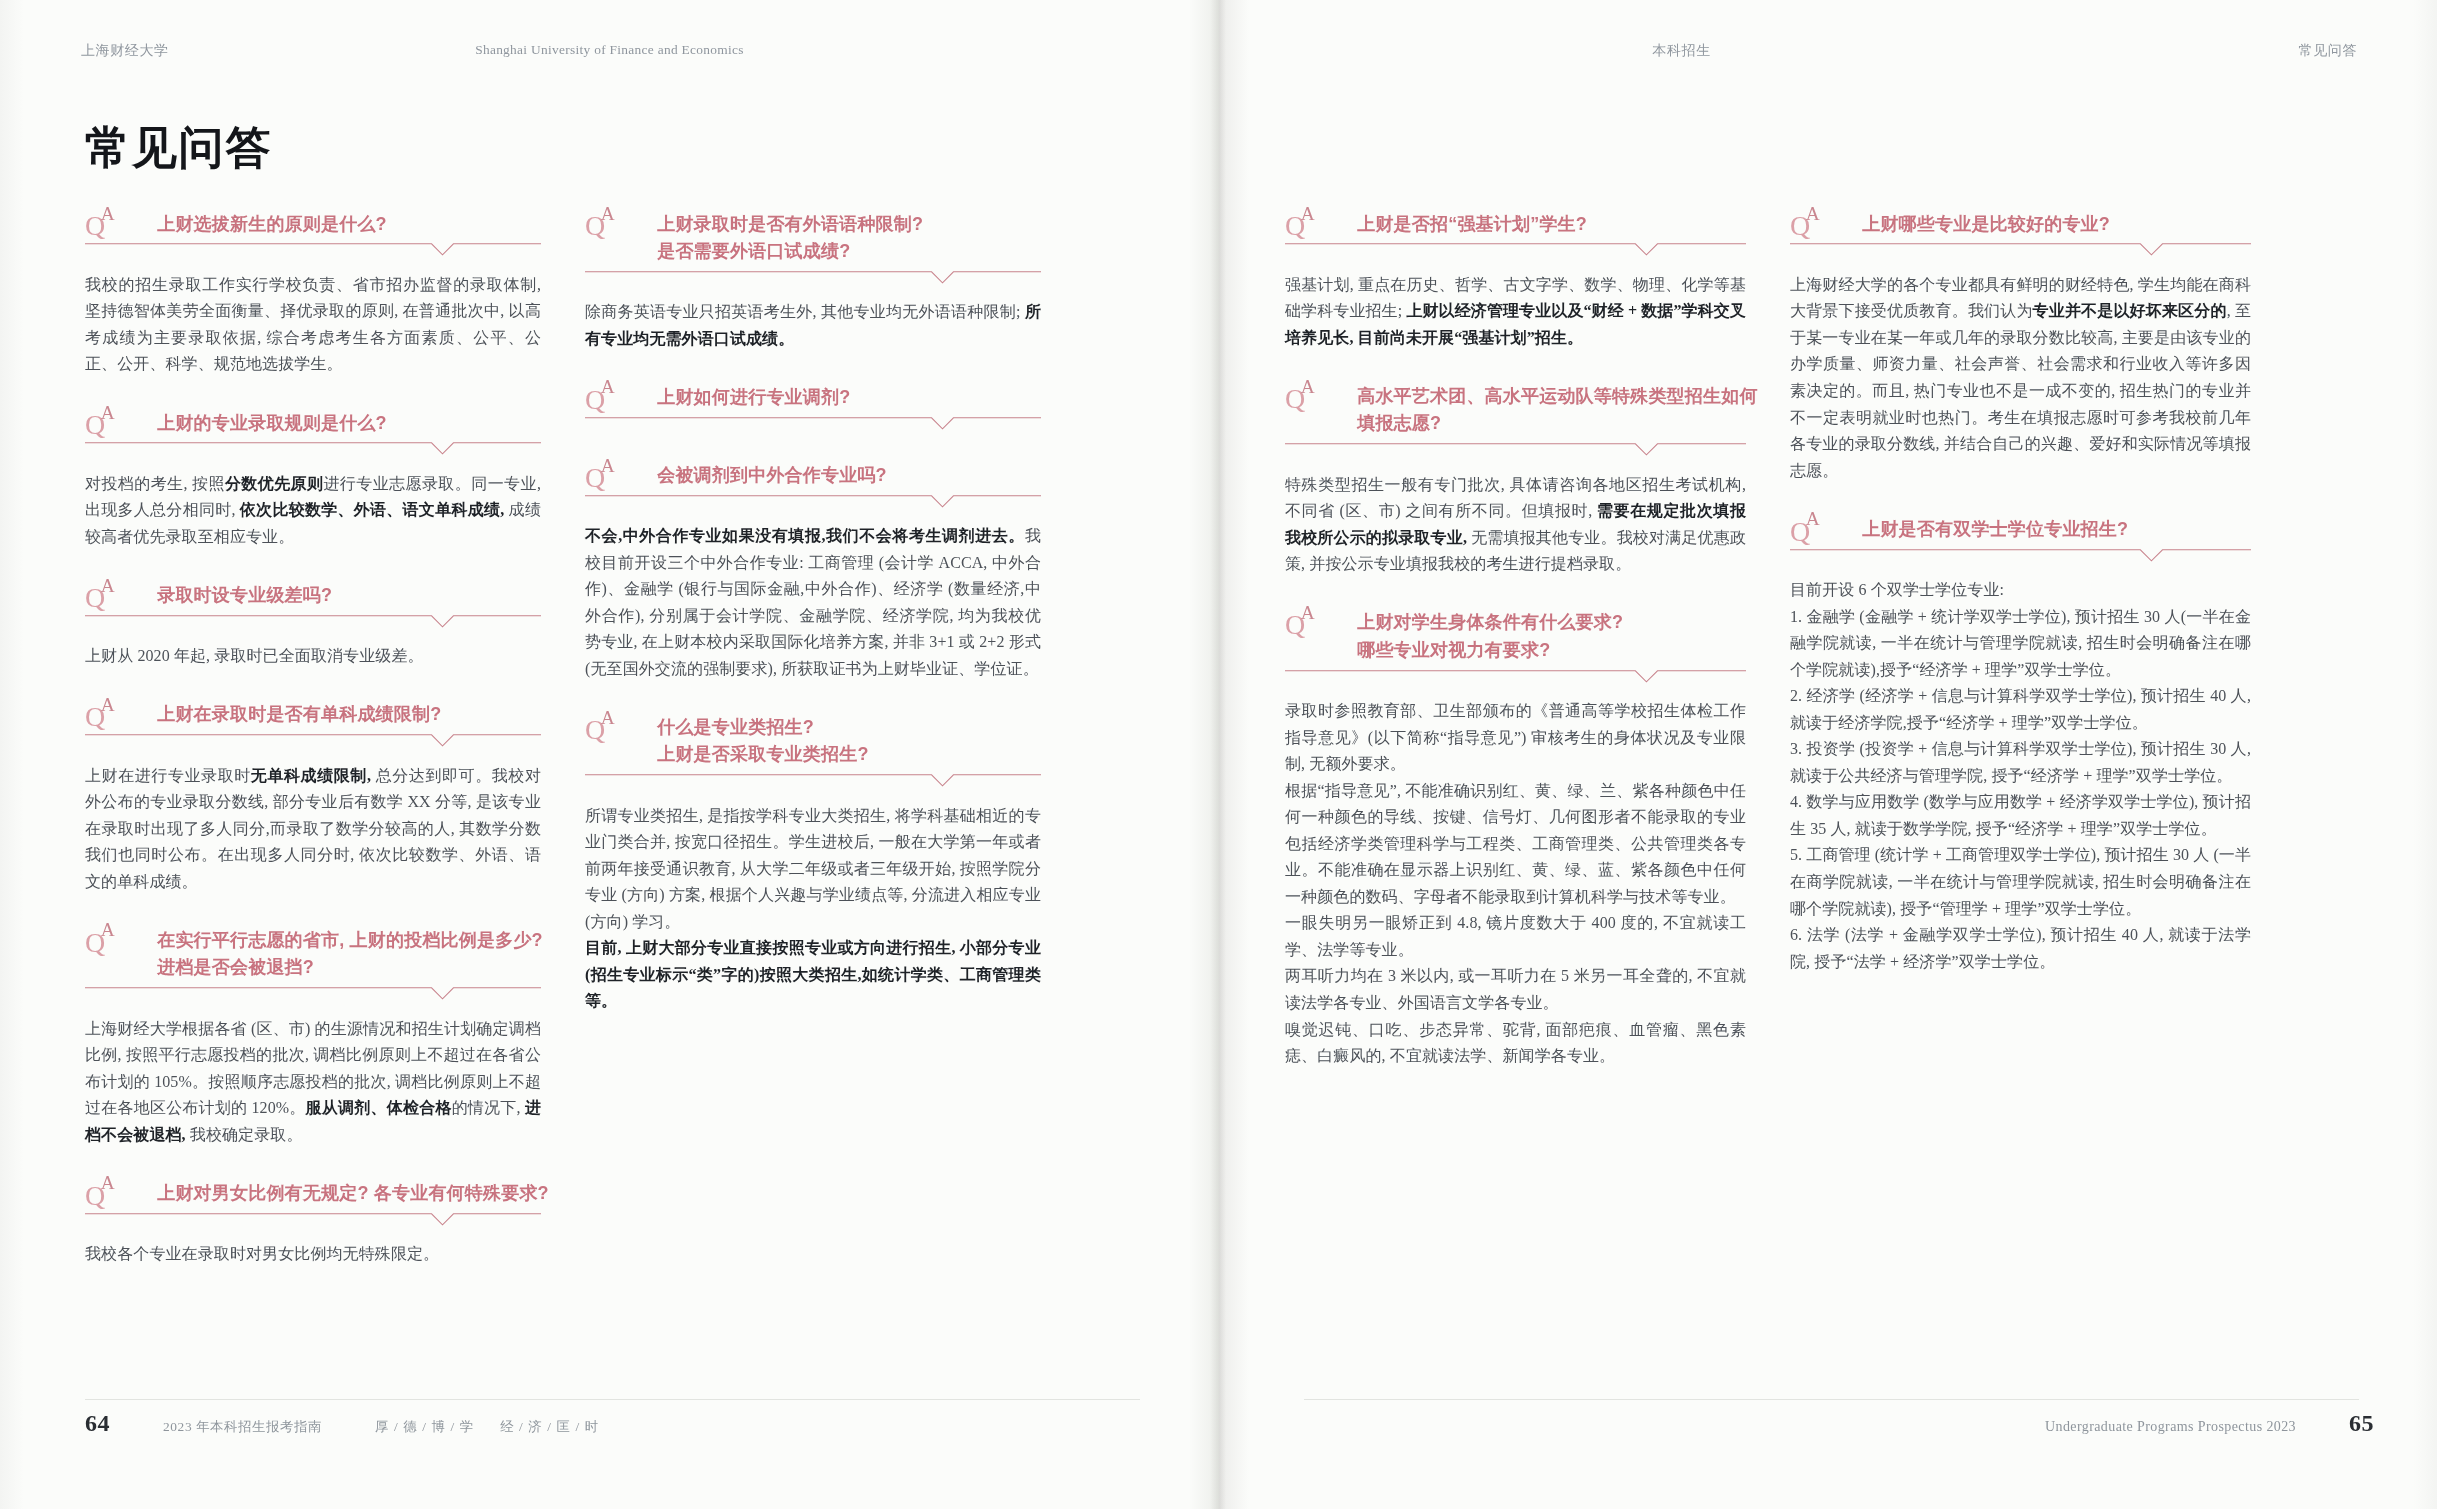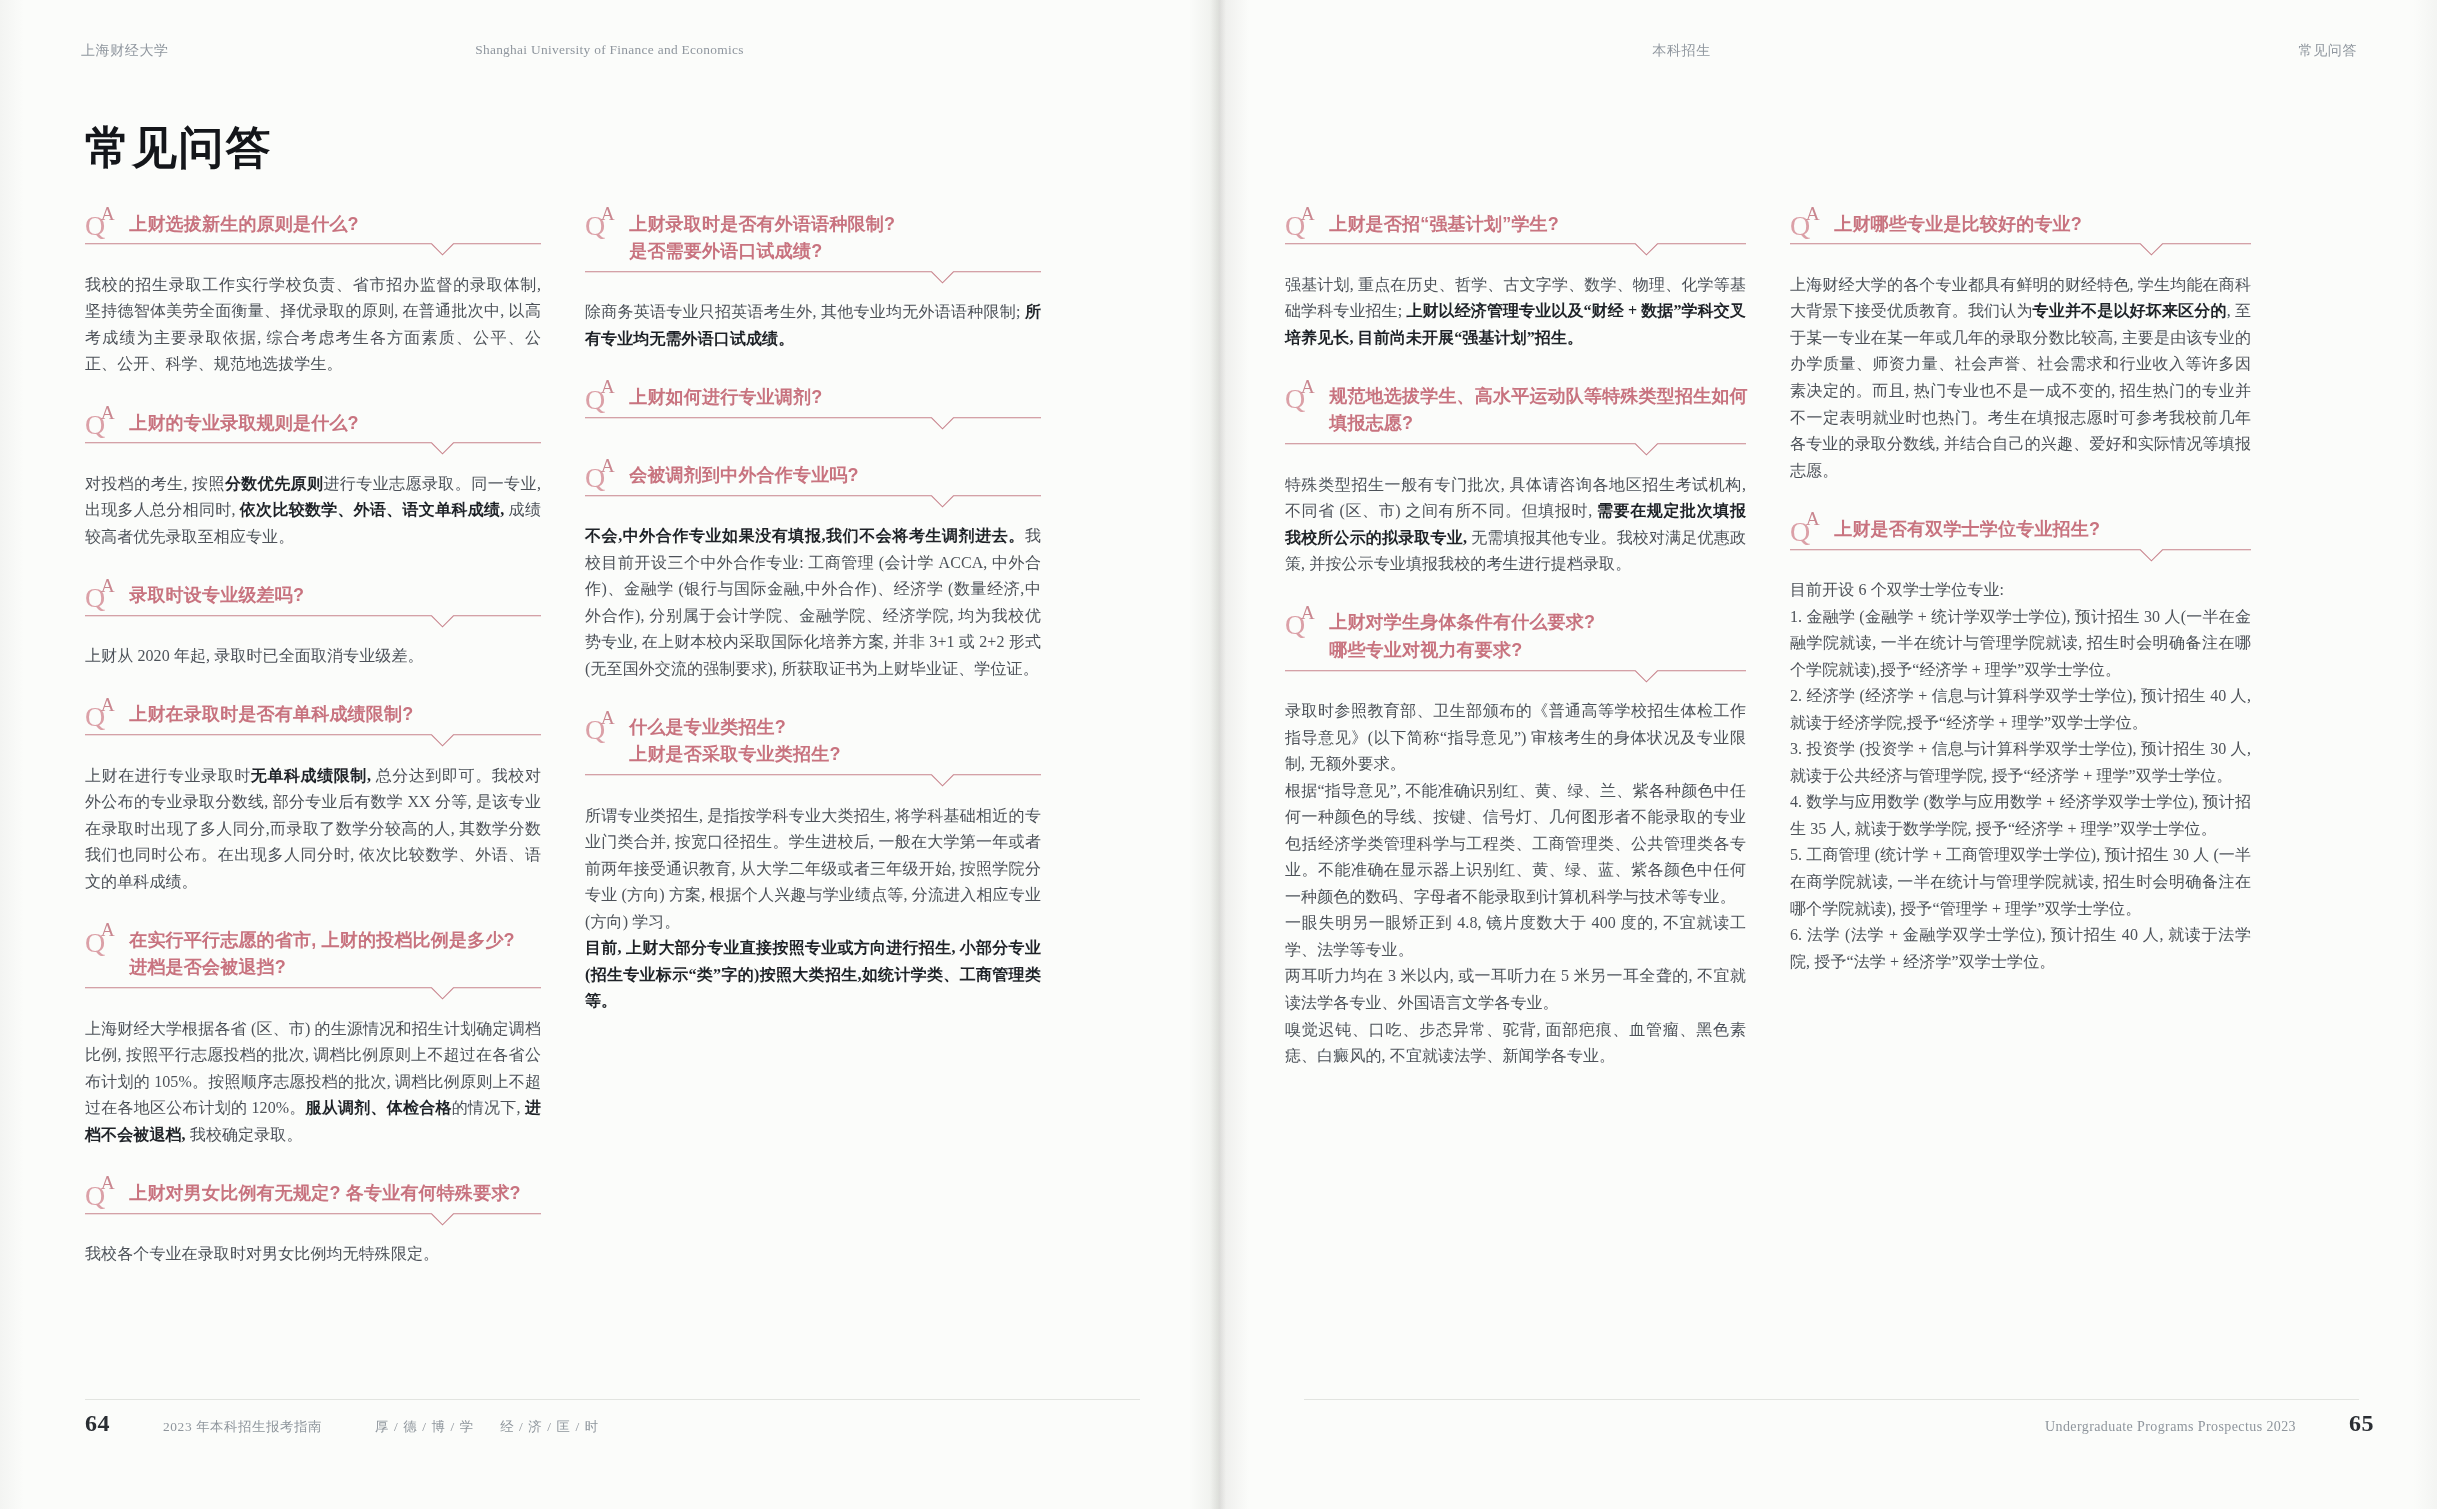--- a/index.html
+++ b/index.html
@@ -131,20 +131,21 @@
     color: #c9868f;
   }
   .qa-q {
     font-size: 18px;
     line-height: 1.52;
     font-weight: 700;
     color: #c8737f;
     letter-spacing: 0.2px;
     padding-top: 5.5px;
     font-family: "Liberation Sans", "DejaVu Sans", sans-serif;
+    margin-left: 28px;
   }
   .qa-q .line { display: block; white-space: nowrap; }
   .qa-rule {
     position: relative;
     height: 14.7px;
     margin: 0.9px 0 14.7px 0;
   }
   .qa-rule svg { display: block; width: 100%; height: 14.7px; }
 
   .qa-a {
@@ -421,21 +422,21 @@
             </div>
             <div class="qa-a">强基计划, 重点在历史、哲学、古文字学、数学、物理、化学等基础学科专业招生; <b>上财以经济管理专业以及“财经 + 数据”学科交叉培养见长, 目前尚未开展“强基计划”招生。</b></div>
           </div>
           <div class="qa">
             <div class="qa-head">
               <div class="qa-mark">
                 <span class="q">Q</span>
                 <span class="a">A</span>
               </div>
               <div class="qa-q">
-                <span class="line">规范地选拔学生、高水平运动队等特殊类型招生如何</span>
+                <span class="line">高水平艺术团、高水平运动队等特殊类型招生如何</span>
                 <span class="line">填报志愿?</span>
               </div>
             </div>
             <div class="qa-rule">
               <svg viewBox="0 0 500 16" preserveAspectRatio="none">
                 <path d="M0 2 L380 2 L392 14 L404 2 L500 2" fill="none" stroke="#c8838c" stroke-width="1.1"></path>
               </svg>
             </div>
             <div class="qa-a">特殊类型招生一般有专门批次, 具体请咨询各地区招生考试机构, 不同省 (区、市) 之间有所不同。但填报时, <b>需要在规定批次填报我校所公示的拟录取专业,</b> 无需填报其他专业。我校对满足优惠政策, 并按公示专业填报我校的考生进行提档录取。</div>
           </div>

